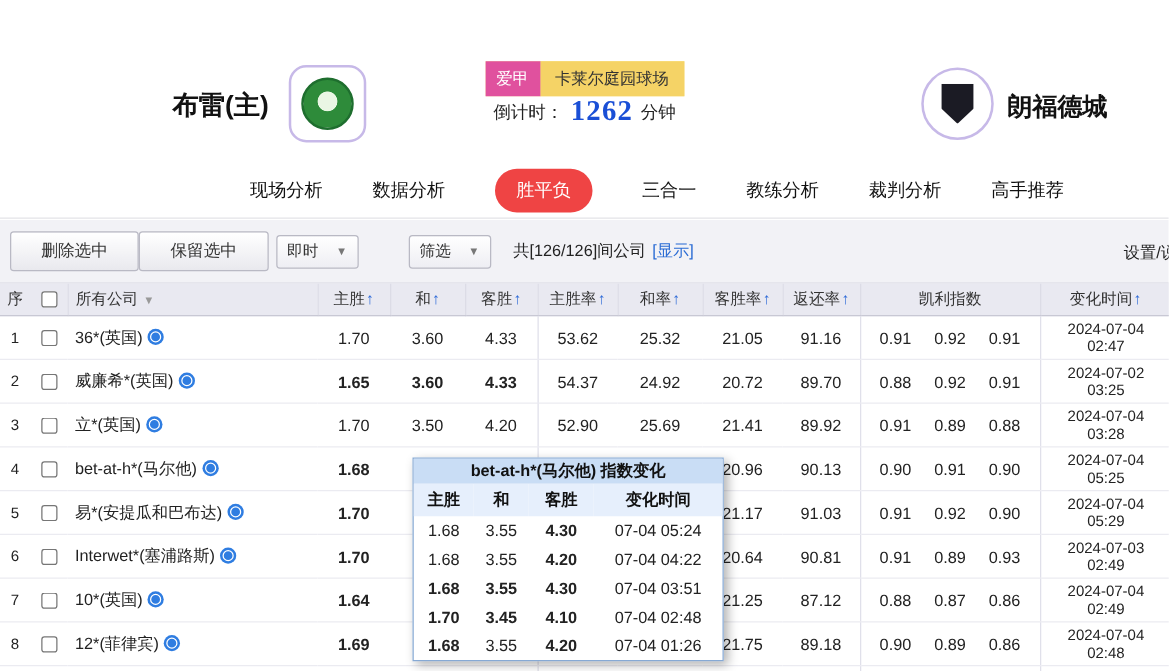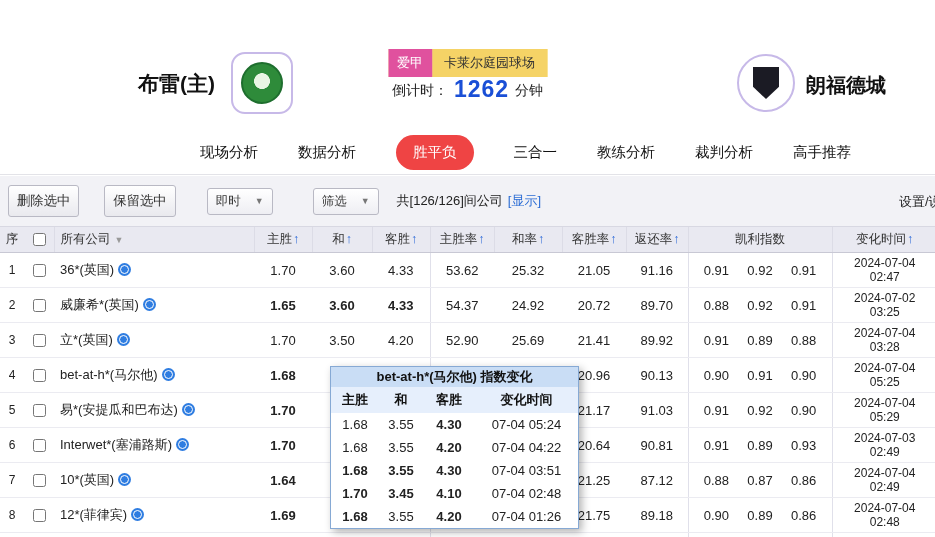--- a/index.html
+++ b/index.html
@@ -13,37 +13,37 @@
   .league-badge{background:#e0519e;color:#fff;font-size:13px;height:28px;
     display:flex;align-items:center;padding:0 9px;}
   .kickoff{font-weight:bold;font-size:14px;color:#111;padding:0 14px;}
   .venue{background:#f5d366;font-size:13px;color:#333;height:28px;display:flex;align-items:center;padding:0 12px;}
   
   .home-name{position:absolute;left:138px;top:70px;font-size:21px;font-weight:bold;color:#111;}
   .home-logo{position:absolute;left:231px;top:52px;width:62px;height:62px;border:2px solid #c7b9e8;
     border-radius:14px;background:#fff;display:flex;align-items:center;justify-content:center;box-sizing:border-box;}
   .home-crest{width:42px;height:42px;border-radius:50%;border:2px solid #1e6e2e;box-sizing:border-box;
     background:radial-gradient(circle at 50% 45%, #eaf6e4 0 27%, #2e8b3a 29% 100%);}
-  .countdown{position:absolute;left:0;right:0;top:76px;text-align:center;font-size:14px;color:#222;}
+  .countdown{position:absolute;left:0;right:0;top:76px;text-align:center;font-size:14px;color:#222;font-family:Liberation Serif, serif;}
   .countdown .cd-val{font-size:23px;font-weight:bold;color:#1a4fd6;letter-spacing:1px;padding:0 6px;vertical-align:-2px;}
   .away-logo{position:absolute;left:737px;top:54px;width:58px;height:58px;border:2px solid #c7b9e8;
     border-radius:50%;background:#fff;display:flex;align-items:center;justify-content:center;box-sizing:border-box;}
   .away-crest{width:26px;height:32px;background:#1b1b24;
     clip-path:polygon(0 0,100% 0,100% 62%,50% 100%,0 62%);}
   .away-name{position:absolute;left:806px;top:72px;font-size:20px;font-weight:bold;color:#111;}
   
   .nav{position:absolute;top:130px;left:0;width:100%;height:45px;display:flex;align-items:center;
     gap:40px;padding-left:200px;box-sizing:border-box;font-size:14.5px;color:#111;border-bottom:1px solid #e3e3e8;background:#fff;}
   .nav-item{cursor:pointer;white-space:nowrap;}
   .nav-item.active{background:#ef4444;color:#fff;padding:8px 17px;border-radius:19px;}
   
   .toolbar{position:absolute;top:176px;left:0;width:100%;height:51px;background:#f2f2f6;
     border-bottom:1px solid #d8d8e2;display:flex;align-items:center;padding-left:8px;box-sizing:border-box;font-size:12.5px;}
   .tb-btn{background:linear-gradient(#ffffff,#e9e9ee);border:1px solid #b9b9c4;border-radius:3px;
-    padding:6px 8px;color:#333;margin-right:25px;cursor:pointer;white-space:nowrap;}
+    padding:6px 24px;color:#333;margin-right:0;cursor:pointer;white-space:nowrap;}
   .tb-drop{background:linear-gradient(#ffffff,#eeeef3);border:1px solid #b9b9c4;border-radius:3px;
     height:27px;display:flex;align-items:center;justify-content:space-between;padding:0 8px;min-width:50px;
     cursor:pointer;color:#333;box-sizing:border-box;}
   .tb-drop .caret{color:#777;font-size:9px;margin-left:14px;}
   .drop-live{margin-left:6px;width:66px;}
   .drop-filter{margin-left:40px;}
   .company-count{margin-left:18px;color:#222;font-size:13px;white-space:nowrap;}
   .show-link{color:#2b6cd4;margin-left:5px;cursor:pointer;font-size:13px;}
   .settings-link{position:absolute;left:899px;top:17px;color:#222;font-size:13px;white-space:nowrap;cursor:pointer;}
   

